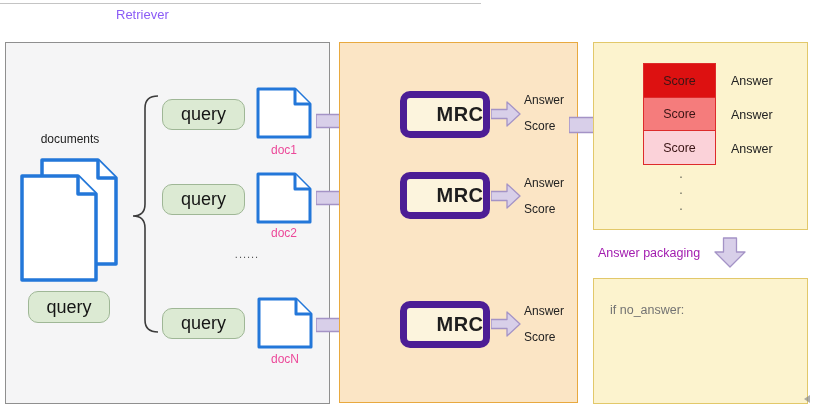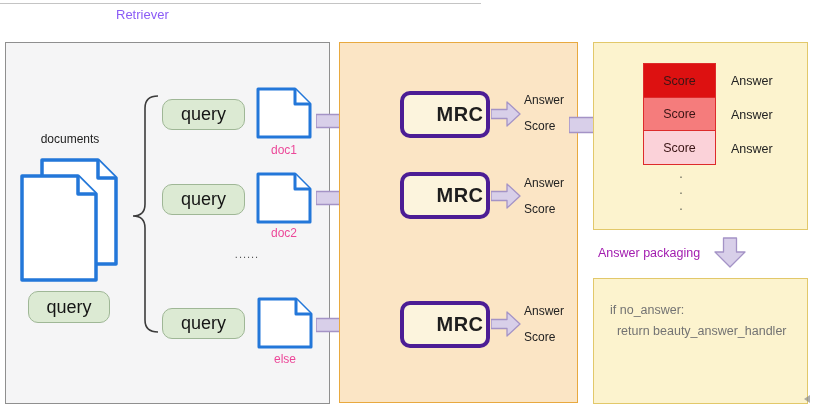--- a/index.html
+++ b/index.html
@@ -10,21 +10,21 @@
   .hdr { top:7px; font-size:13px; color:#8b5cf6; width:100px; }
   .panel { border-style:solid; border-width:1.5px; }
   .retriever-panel { left:5px; top:42px; width:325px; height:362px; background:#f5f5f6; border-color:#8f8f8f; }
   .reader-panel { left:339px; top:42px; width:239px; height:361px; background:#fbe5c5; border-color:#e8a93f; }
   .ranker-panel { left:593px; top:42px; width:215px; height:188px; background:#fcf3ce; border-color:#e2c86a; }
   .codebox { left:593px; top:278px; width:215px; height:126px; background:#fcf3ce; border:1.5px solid #e2c86a; }
   .smalllabel { font-size:12px; color:#222; text-align:center; }
   .querybox { background:#dcead3; border:1.2px solid #9fb796; border-radius:10px;
               display:flex; align-items:center; justify-content:center;
               font-size:18px; color:#151515; }
-  .mrcbox { left:400px; width:90px; height:47px; background:#fcf4dd; border:4px solid #4c1d95;
+  .mrcbox { left:400px; width:90px; height:47px; background:#fcf4dd; border:7px solid #4c1d95;
             border-radius:10px; display:flex; align-items:center; justify-content:center;
             font-size:20px; font-weight:600; letter-spacing:0.5px; color:#1e1e1e;padding-left:30px; }
   .outlabel { font-size:12px; color:#222; width:60px; }
   .scorecell { left:643px; width:73px; height:35px; border:1.5px solid #dd2b2b;
                display:flex; align-items:center; justify-content:center;
                font-size:12.5px; color:#3a1515; }
   .ranswer { left:731px; width:60px; font-size:12.5px; color:#222; }
   .rdot { left:675px; width:12px; text-align:center; font-size:15px; color:#7a7a6a; line-height:10px; }
   .pkg { left:598px; top:246px; font-size:12.5px; color:#a21caf; }
   .codeline { white-space:pre; font-size:12.5px; color:#737373; line-height:21px; }
@@ -92,21 +92,21 @@
 
   <div class="abs querybox" style="left:162px; top:308px; width:83px; height:31px;">
     <span>query</span>
   </div>
   <svg class="abs" style="left:257px; top:297px;" width="56" height="52" viewBox="0 0 56 52">
     <g fill="#ffffff" stroke="#2377d9" stroke-width="3" stroke-linejoin="round">
       <path d="M2,2 H39 L54,17 V50 H2 Z"></path>
       <path d="M39,2 V17 H54"></path>
     </g>
   </svg>
-  <div class="abs doclabel" style="left:257px; top:352px;">else</div>
+  <div class="abs doclabel" style="left:257px; top:352px;">docN</div>
 
   <svg class="abs" style="left:316px; top:103px;" width="78" height="36" viewBox="0 0 78 36">
     <polygon points="0,11.5 55,11.5 55,1 77,18 55,35 55,24.5 0,24.5" fill="#d8cfe9" stroke="#a493c6" stroke-width="1.5" stroke-linejoin="round"></polygon>
   </svg>
   <svg class="abs" style="left:316px; top:180px;" width="78" height="36" viewBox="0 0 78 36">
     <polygon points="0,11.5 55,11.5 55,1 77,18 55,35 55,24.5 0,24.5" fill="#d8cfe9" stroke="#a493c6" stroke-width="1.5" stroke-linejoin="round"></polygon>
   </svg>
   <svg class="abs" style="left:316px; top:307px;" width="78" height="36" viewBox="0 0 78 36">
     <polygon points="0,11.5 55,11.5 55,1 77,18 55,35 55,24.5 0,24.5" fill="#d8cfe9" stroke="#a493c6" stroke-width="1.5" stroke-linejoin="round"></polygon>
   </svg>
@@ -166,18 +166,17 @@
 
   <div class="abs pkg">Answer packaging</div>
 
   <svg class="abs" style="left:714px; top:237px;" width="32" height="31" viewBox="0 0 32 31">
     <polygon points="9.5,1 22.5,1 22.5,15 31,15 16,30 1,15 9.5,15" fill="#d8cfe9" stroke="#a493c6" stroke-width="1.3" stroke-linejoin="round"></polygon>
   </svg>
 
   <div class="abs codebox"></div>
   <div class="abs codewrap">
     <div class="codeline">if no_answer:</div>
-    <div class="codeline">  return beauty_answer_handler</div>
   </div>
 
   <div class="abs artifact"></div>
 
 </div>
 
 </body></html>

